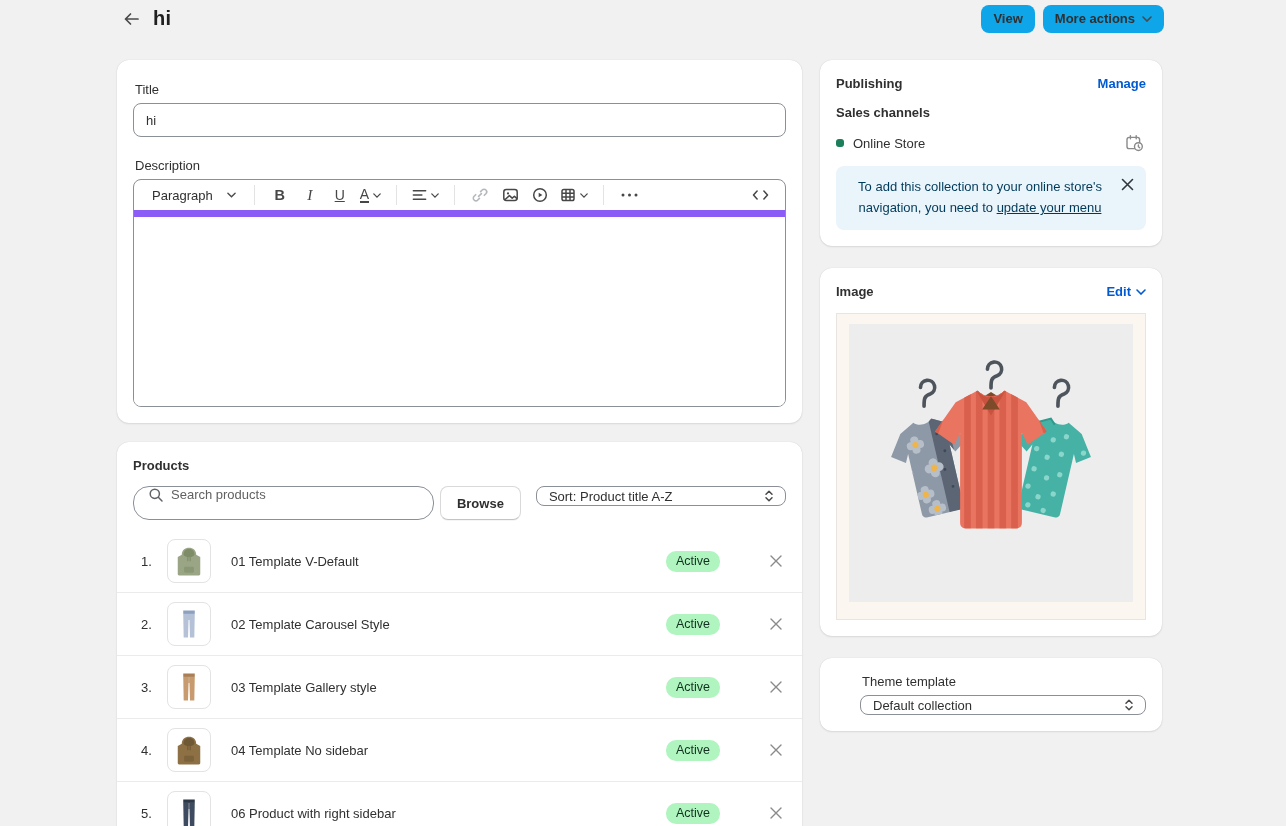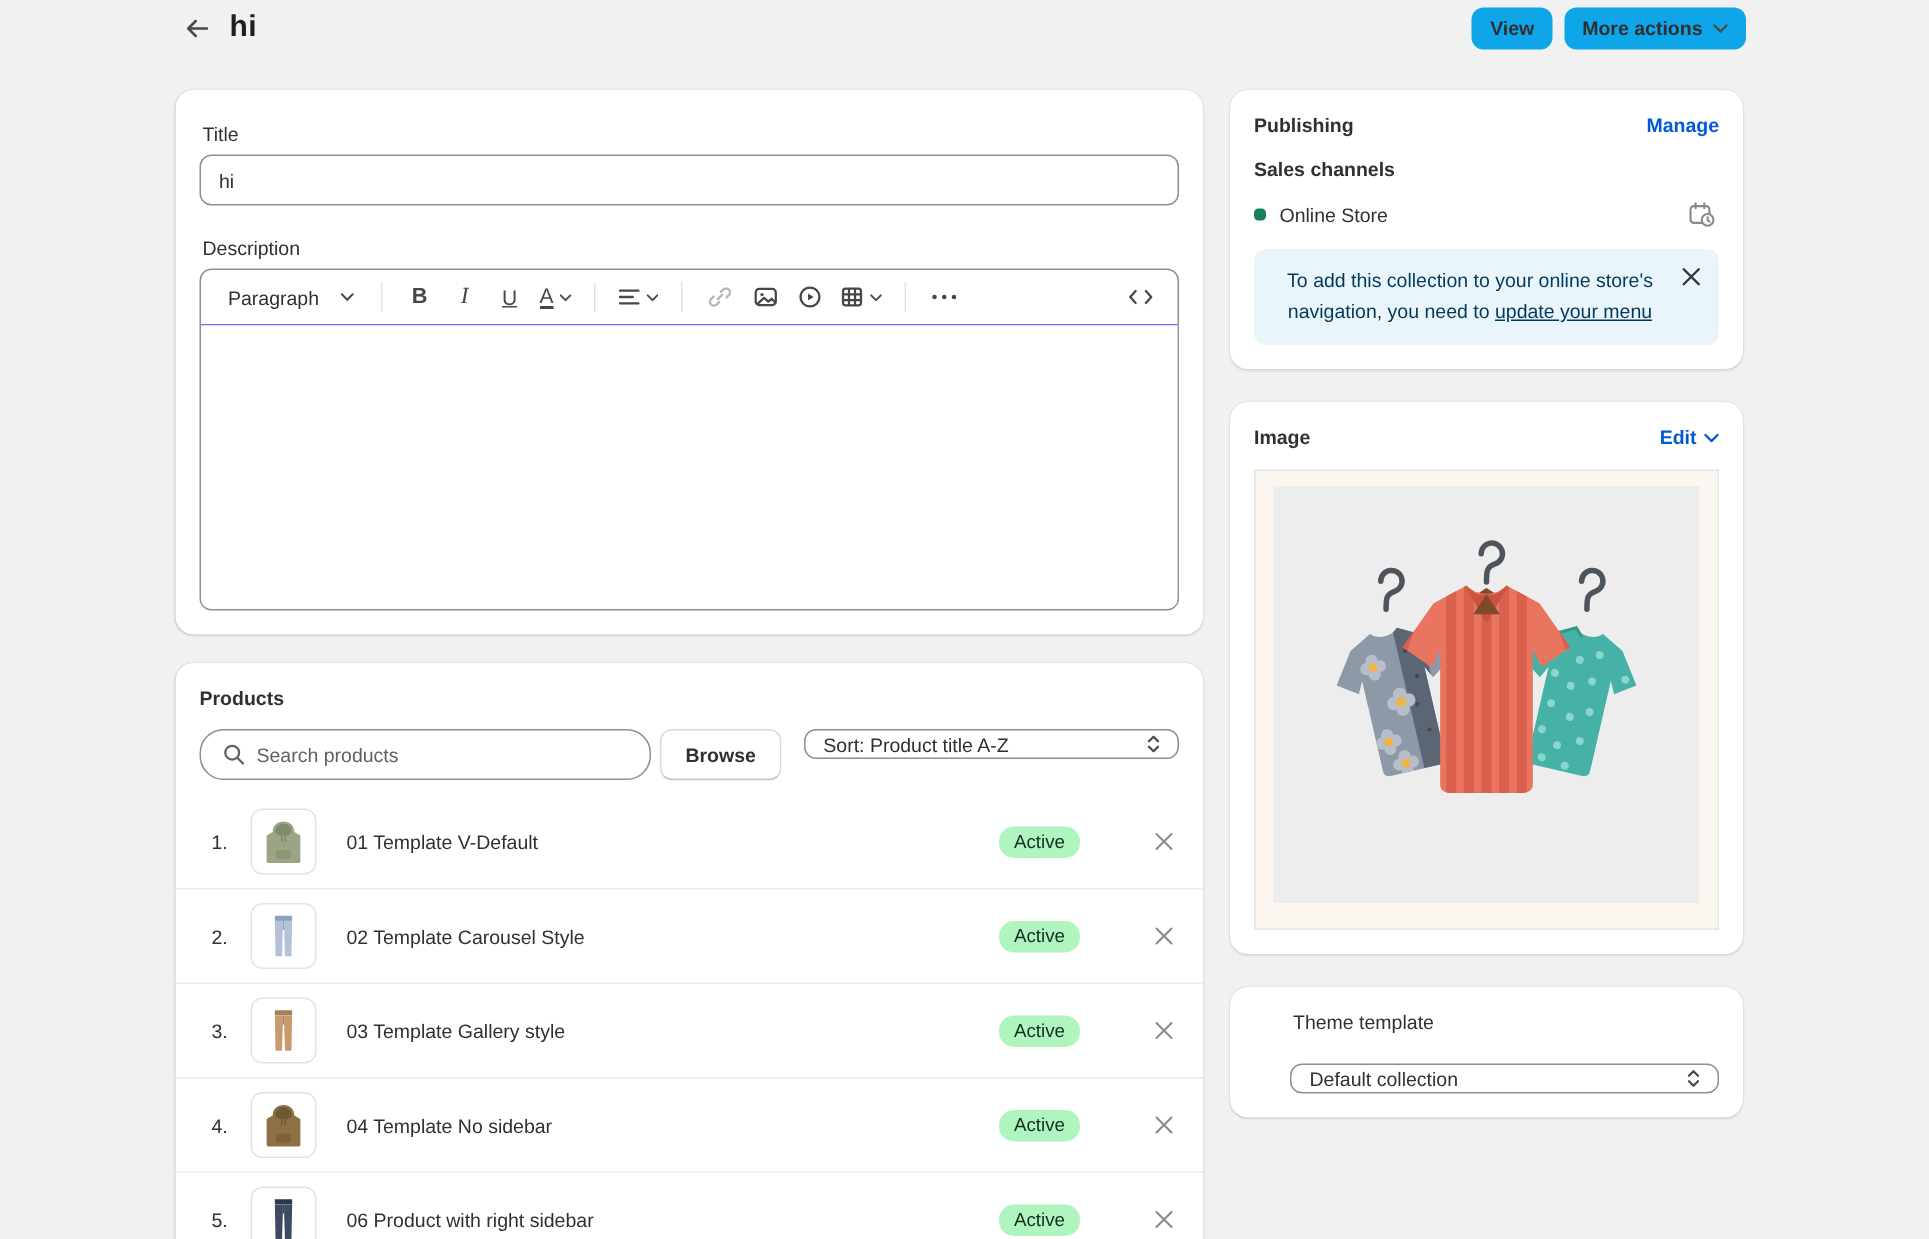--- a/index.html
+++ b/index.html
@@ -41,41 +41,41 @@
 
   
   .text-input {
     width:100%; height:34px; border:1px solid #8a8f98; border-radius:8px;
     padding:0 12px; font-family:inherit; font-size:13px; color:#303030; background:#fff;
   }
   .desc-label { margin-top:21px; }
   .editor { border:1px solid #8a8f98; border-radius:8px; overflow:hidden; margin-top:3px; }
   .editor-toolbar {
     height:37px; display:flex; align-items:center; padding:0 12px; gap:4px;
-    border-bottom:1px solid #8b5cf6;
+    border-bottom:7px solid #8b5cf6;
   }
   .tb-btn { background:none; border:none; cursor:pointer; height:28px; min-width:26px;
     display:flex; align-items:center; justify-content:center; gap:4px; color:#474747;
     font-family:inherit; font-size:14px; border-radius:6px; padding:0 3px;}
   .tb-sep { width:1px; height:20px; background:#e3e3e3; margin:0 8px; }
   .tb-paragraph { font-size:13px; color:#303030; gap:14px; padding:0 6px; }
   .tb-b { font-weight:800; font-size:14.5px; }
   .tb-i { font-family:"Liberation Serif", serif; font-style:italic; font-size:15.5px; }
   .tb-u { text-decoration:underline; font-size:14px; }
   .tb-a { font-size:14px; border-bottom:2px solid #474747; line-height:1.05; }
   .tb-disabled { color:#b5b8bb; cursor:default; }
   .tb-spacer { flex:1; }
   .editor-body { height:189px; background:#fff; }
 
   
   .products-card { padding-bottom:0; }
   .search-row { display:flex; margin-top:13px; }
   .search-box {
     width:302px; height:34px; border:1px solid #8a8f98; border-radius:16px; background:#fff;
-    display:flex; align-items:center; padding:0 14px; gap:7px;
+    display:flex; align-items:flex-start; padding:0 14px; gap:7px;
   }
   .search-box input { border:none; outline:none; flex:1; font-family:inherit; font-size:13px; color:#303030; background:transparent; }
   .search-box input::placeholder { color:#616161; }
   .btn-browse {
     margin-left:6px; height:34px; padding:0 16px; background:#fff; border:1px solid #d9d9d9;
     border-bottom-color:#c4c4c4; border-radius:8px; font-family:inherit; font-size:13px; font-weight:600;
     color:#302f2f; cursor:pointer; box-shadow:0 1px 0 rgba(0,0,0,.04);
   }
   .select {
     height:20px; background:#fff; border:1px solid #8a8f98; border-radius:8px;
@@ -110,21 +110,21 @@
   .banner a { color:inherit; font-weight:400; }
   .banner-link { text-decoration:underline; cursor:pointer; }
   .banner-close { position:absolute; top:9px; right:9px; background:none; border:none; cursor:pointer; padding:3px; display:flex; }
 
   
   .image-frame { margin-top:14px; border:1px solid #e7e4e1; background:#fbf6f0; padding:10px 12px 17px; cursor:pointer; }
   .image-gray { background:#ededed; height:278px; overflow:hidden; display:flex; align-items:center; justify-content:center; }
   .image-gray svg { width:100%; height:100%; }
 
   
-  .theme-card .select { margin-top:20px; }
+  .theme-card .select { margin-top:6px; }
 </style>
 </head>
 <body>
 
 <div class="topbar">
   <button class="back-btn">
     <span>
       <svg width="17" height="16" viewBox="0 0 17 16" fill="none" stroke="#4a4a4a" stroke-width="1.7" stroke-linecap="round" stroke-linejoin="round">
           <path d="M15 8H2.5M7.5 3 2.5 8l5 5"></path>
         </svg>

